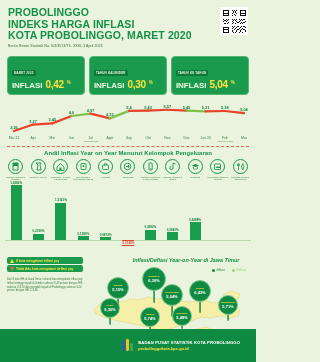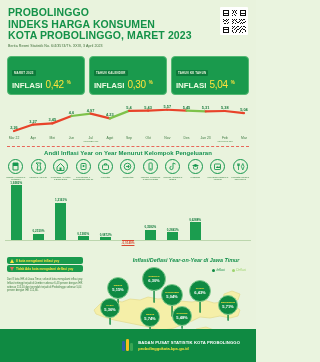--- a/index.html
+++ b/index.html
@@ -28,21 +28,21 @@
     flex: 1; background: #1a9a4d; border-radius: 4px;
     padding: 3px 4px 3.5px 4px; position: relative;
     border: 1px solid #54b873;
   }
   .stat-tag {
     background: #0d7a3a; color: #e9f3dd; font-size: 2.9px; font-weight: bold;
     letter-spacing: .2px; display: inline-block; padding: .8px 2px; border-radius: 1px;
   }
   .stat-row { display: flex; align-items: baseline; gap: 3px; margin-top: 1.5px; }
   .stat-word { color: #eafae0; font-size: 8px; font-weight: bold; letter-spacing: -.1px; }
-  .stat-val { color: #ffe23d; font-size: 10px; font-weight: normal; letter-spacing: -.3px; }
+  .stat-val { color: #ffe23d; font-size: 10px; font-weight: bold; letter-spacing: -.3px; }
   .stat-pct { color: #ffe23d; font-size: 4.5px; font-weight: bold; align-self: flex-start; margin-top: 1px; }
 
   
   .linechart { position: relative; height: 46px; margin: 3px 6px 0 6px; }
   .lc-svg { position: absolute; inset: 0; width: 100%; height: 100%; }
   .lc-labels { position: absolute; inset: 0; }
   .lc-pt-label {
     position: absolute; color: #1a7a3d; font-size: 3.9px; font-weight: bold;
     transform: translate(-50%, -100%); white-space: nowrap;
   }
@@ -136,22 +136,22 @@
   .f-org { color: #ffffff; font-size: 4.2px; font-weight: bold; letter-spacing: .1px; }
   .f-url { color: #ffe23d; font-size: 4px; font-weight: bold; margin-top: 1.5px; }
 </style>
 </head>
 <body>
 
 <div class="page">
 
   <div class="header">
     <div class="title-line">PROBOLINGGO</div>
-    <div class="title-line">INDEKS HARGA KONSUMEN</div>
-    <div class="title-line">KOTA PROBOLINGGO, MARET 2023</div>
+    <div class="title-line">INDEKS HARGA INFLASI</div>
+    <div class="title-line">KOTA PROBOLINGGO, MARET 2020</div>
     <div class="subtitle">Berita Resmi Statistik No. 6/4/3574/Th. XXIII, 3 April 2023</div>
     <div class="qr">
       <svg viewBox="0 0 21 21" shape-rendering="crispEdges">
         <rect width="21" height="21" fill="#fff"></rect>
         <g fill="#111">
           <rect x="1" y="1" width="5" height="1"></rect>
             <rect x="1" y="2" width="1" height="3"></rect>
           <rect x="5" y="2" width="1" height="3"></rect>
             <rect x="1" y="5" width="5" height="1"></rect>
           <rect x="2" y="3" width="3" height="1"></rect>

